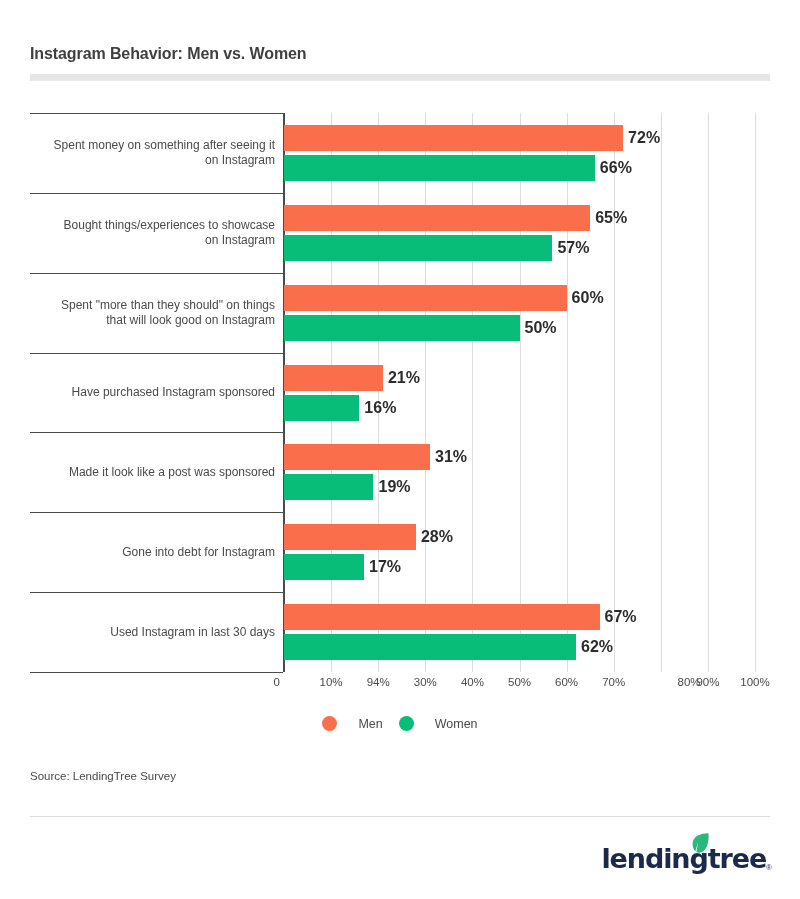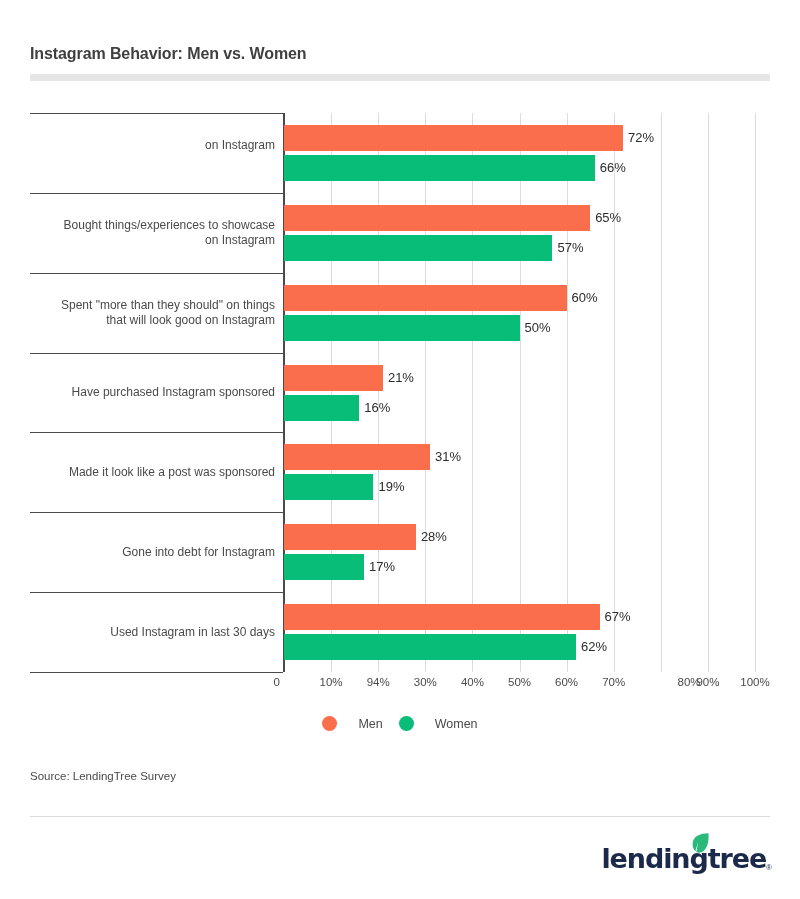--- a/index.html
+++ b/index.html
@@ -83,22 +83,22 @@
   .bar {
     position: absolute;
     height: 26px;
   }
   .bar.men   { background: #fa6e4c; }
   .bar.women { background: #08bd77; }
   .bar-value {
     position: absolute;
     height: 26px;
     line-height: 26px;
-    font-size: 13px;
-    font-weight: normal;
+    font-size: 16px;
+    font-weight: bold;
     color: #2c2c2c;
     white-space: nowrap;
   }
 
   
   .x-tick {
     position: absolute;
     top: 576px;
     font-size: 11.5px;
     color: #4a4a4a;
@@ -185,20 +185,21 @@
         <div class="gridline" style="left: 519.5px;"></div>
         <div class="gridline" style="left: 566.6px;"></div>
         <div class="gridline" style="left: 613.7px;"></div>
         <div class="gridline" style="left: 660.8px;"></div>
         <div class="gridline" style="left: 707.9px;"></div>
         <div class="gridline" style="left: 755px;"></div>
       </div>
     <div class="label-col" id="label-col">
         <div class="group-sep" style="top: 0px;"></div>
         <div class="cat-label" style="top: 24.9286px;">
+          <div>Spent money on something after seeing it</div>
           <div>on Instagram</div>
         </div>
         <div class="group-sep" style="top: 79.8571px;"></div>
         <div class="cat-label" style="top: 104.786px;">
           <div>Bought things/experiences to showcase</div>
           <div>on Instagram</div>
         </div>
         <div class="group-sep" style="top: 159.714px;"></div>
         <div class="cat-label" style="top: 184.643px;">
           <div>Spent "more than they should" on things</div>

